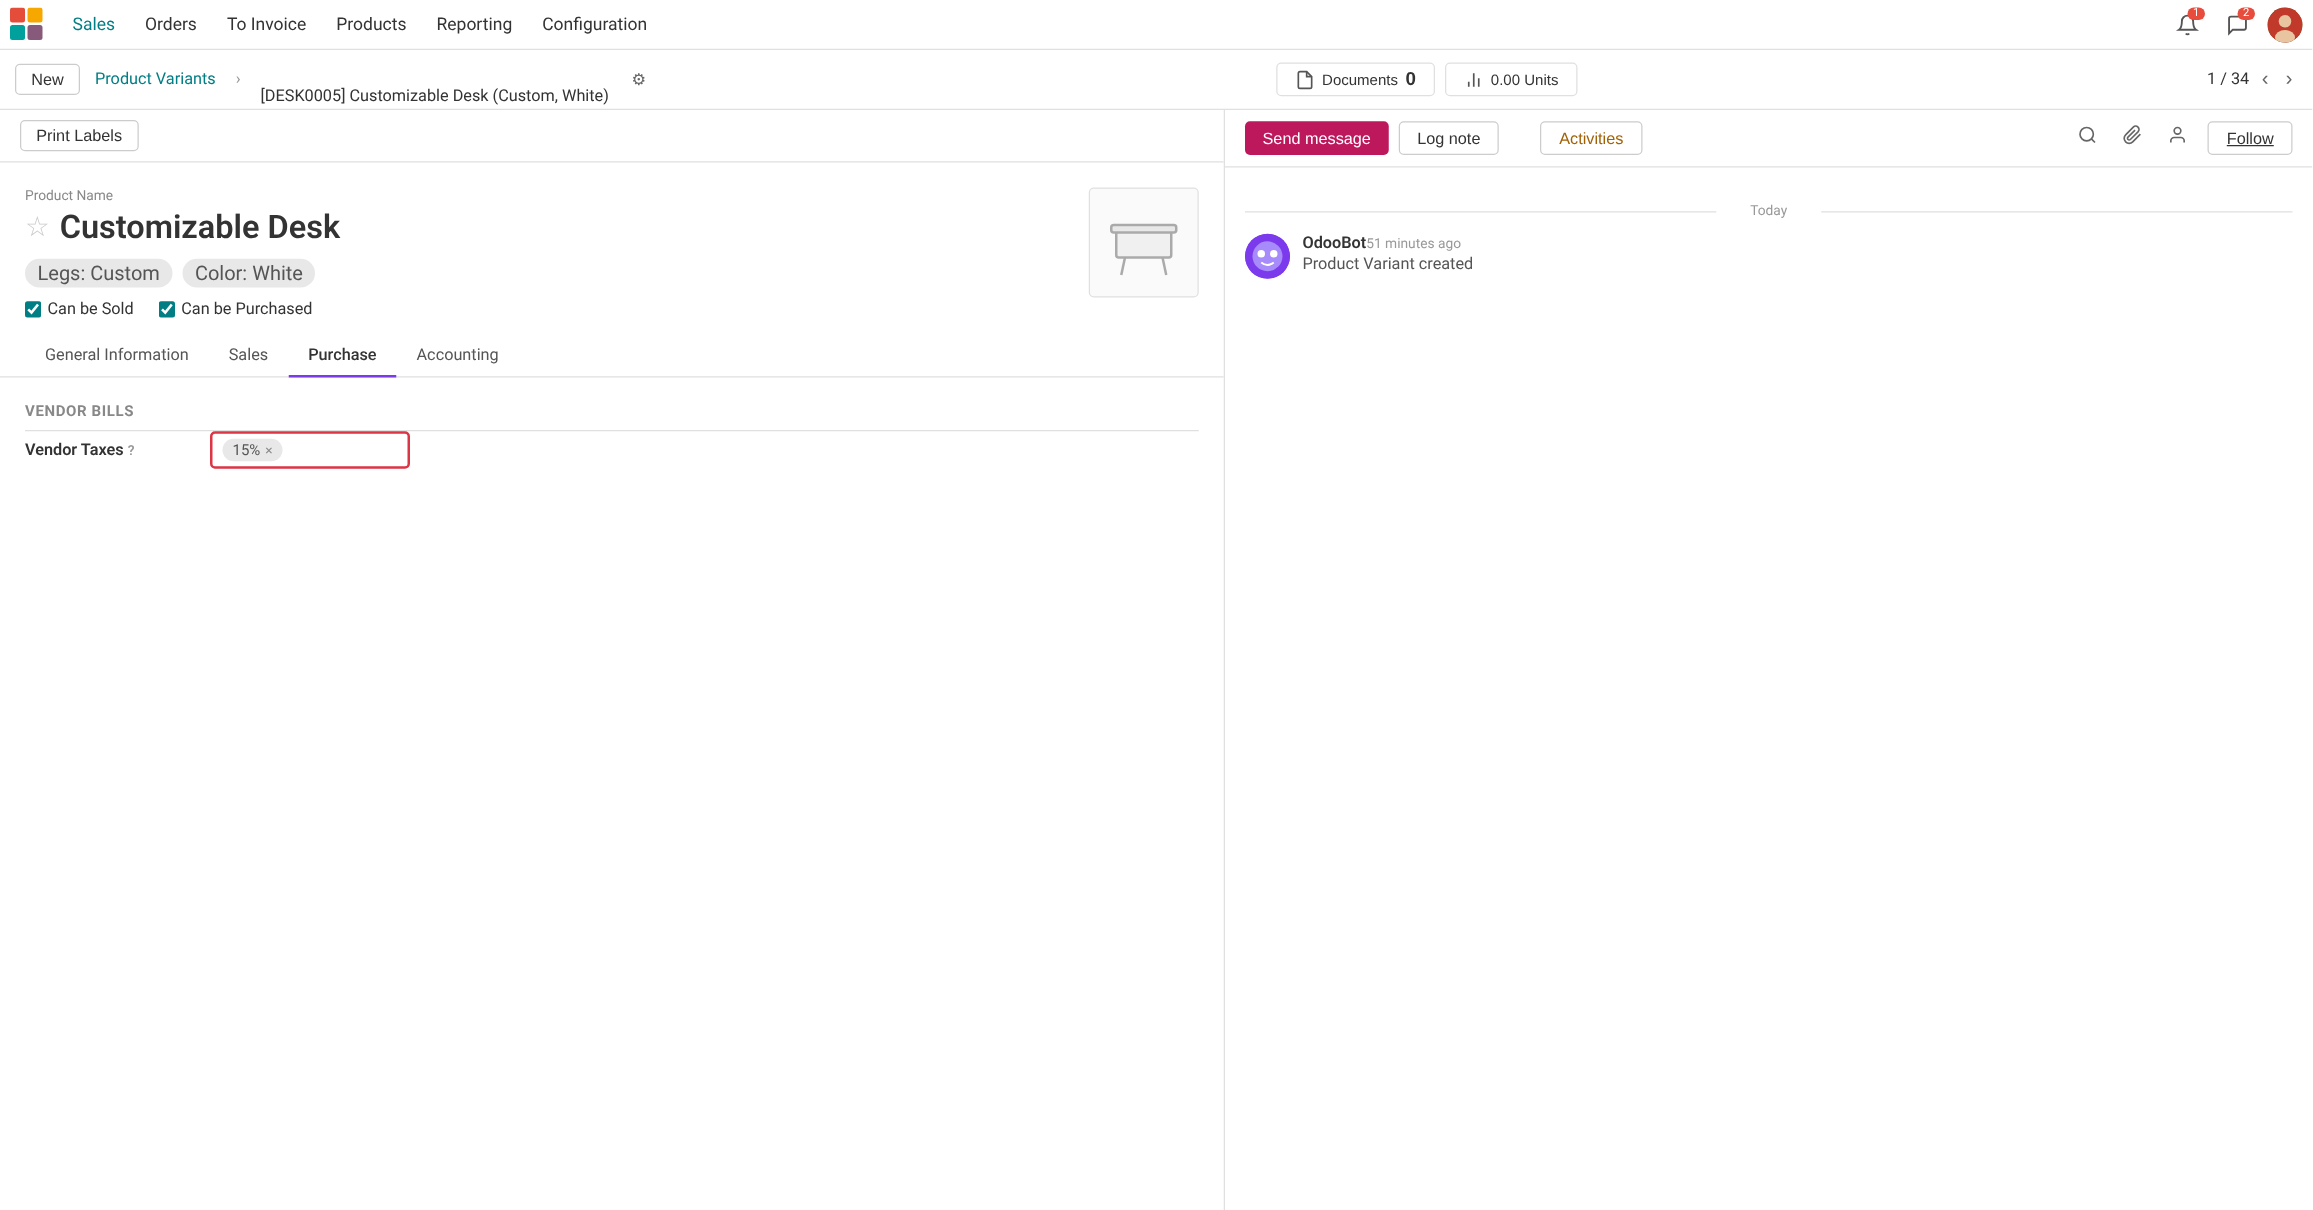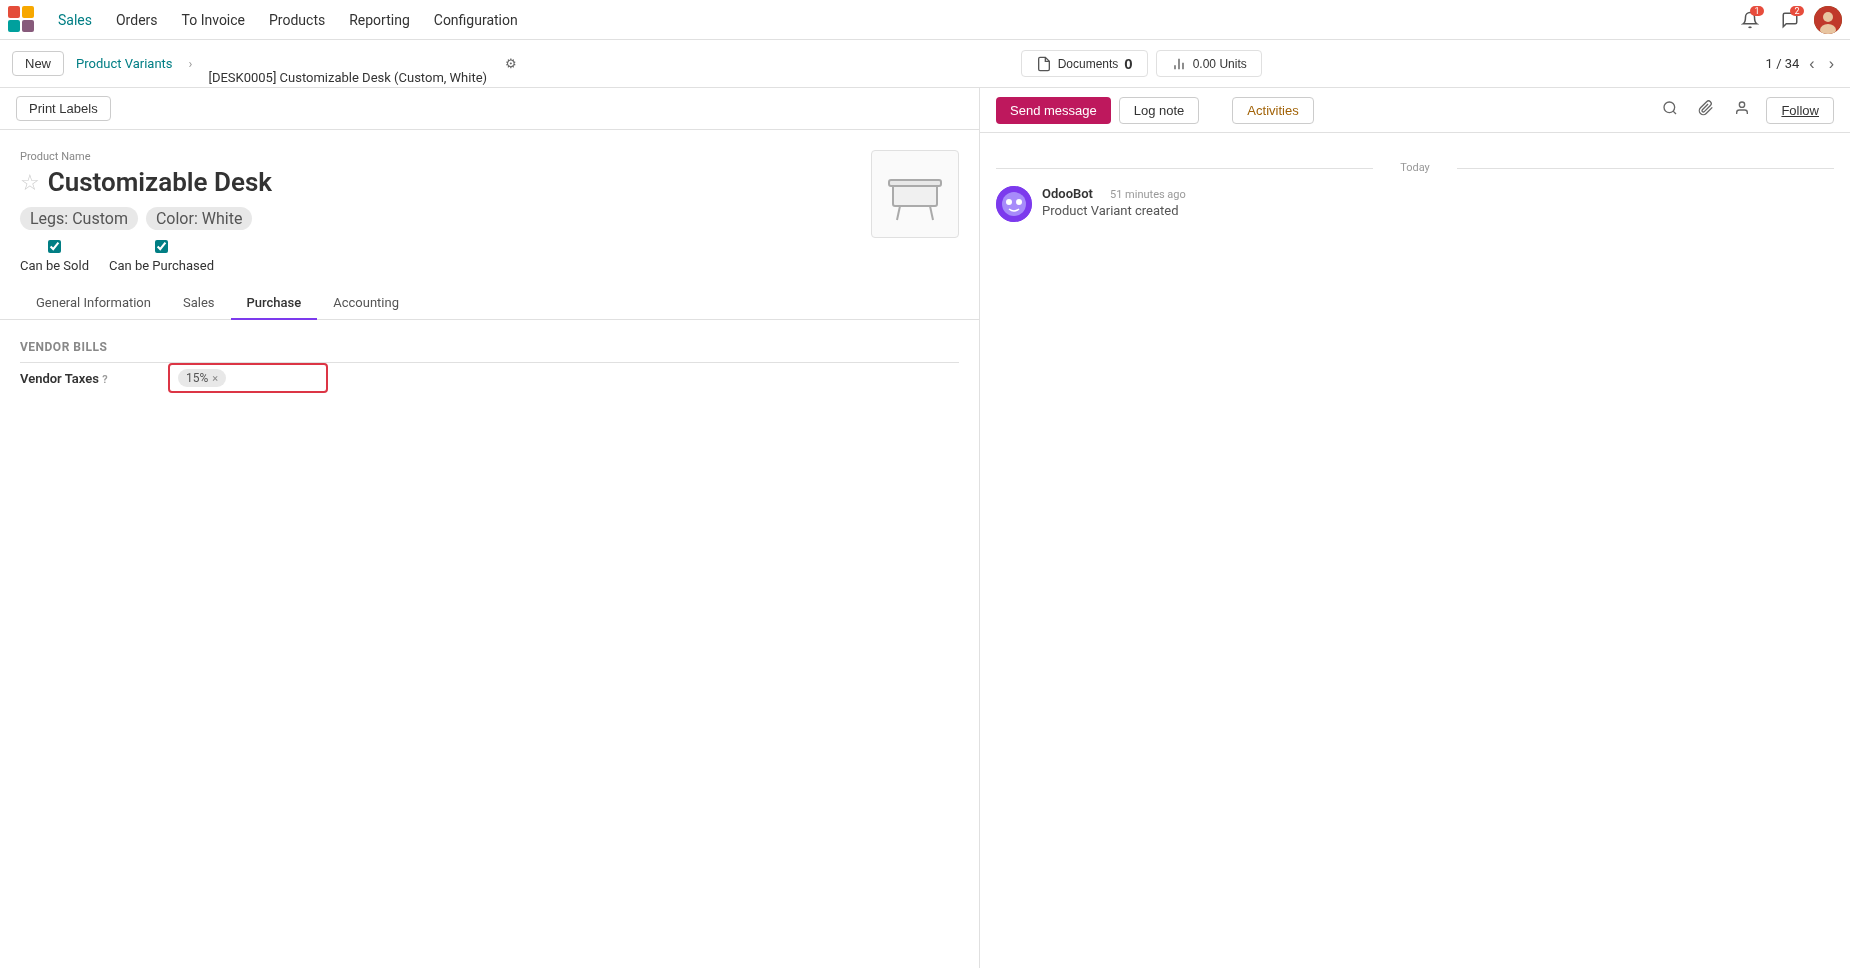--- a/index.html
+++ b/index.html
@@ -85,21 +85,21 @@
     .product-name-label { font-size: 11px; color: #888; margin-bottom: 4px; }
     .product-title-row { display: flex; align-items: center; gap: 8px; margin-bottom: 10px; }
     .star-icon { font-size: 22px; color: #ccc; cursor: pointer; }
     .product-title { font-size: 26px; font-weight: 600; color: #333; }
     .tags-row { display: flex; gap: 8px; flex-wrap: wrap; margin-bottom: 10px; }
     .tag {
       background: #e8e8e8; border-radius: 12px; padding: 2px 10px;
       font-size: 16px; color: #555;
     }
     .checkbox-row { display: flex; gap: 20px; align-items: center; margin-top: 4px; }
-    .checkbox-item { display: flex; align-items: center; gap: 5px; font-size: 13px; flex-direction: column; }
+    .checkbox-item { display: flex; align-items: center; gap: 5px; font-size: 13px; }
     .checkbox-item input[type="checkbox"] { accent-color: #017e84; }
 
     
     .product-image {
       width: 88px; height: 88px; border: 1px solid #e0e0e0;
       display: flex; align-items: center; justify-content: center;
       background: #fafafa; border-radius: 4px; overflow: hidden;
     }
     .product-image svg { width: 60px; height: 60px; }
 
@@ -184,21 +184,21 @@
     }
     .date-divider::before { left: 0; }
     .date-divider::after { right: 0; }
     .message-item { display: flex; gap: 10px; margin-bottom: 16px; }
     .msg-avatar {
       width: 36px; height: 36px; border-radius: 50%;
       background: #7c3aed; overflow: hidden; flex-shrink: 0;
       display: flex; align-items: center; justify-content: center;
     }
     .msg-content { flex: 1; }
-    .msg-header { display: flex; align-items: baseline; gap: 17px; margin-bottom: 2px; }
+    .msg-header { display: flex; align-items: baseline; gap: 0; margin-bottom: 2px; }
     .msg-author { font-weight: 600; font-size: 13px; color: #333; }
     .msg-time { font-size: 11px; color: #999; }
     .msg-body { font-size: 13px; color: #555; }
   </style>
 </head>
 <body>
 
 <nav class="top-nav">
   <div class="nav-logo">
     <svg viewBox="0 0 28 28" xmlns="http://www.w3.org/2000/svg">

